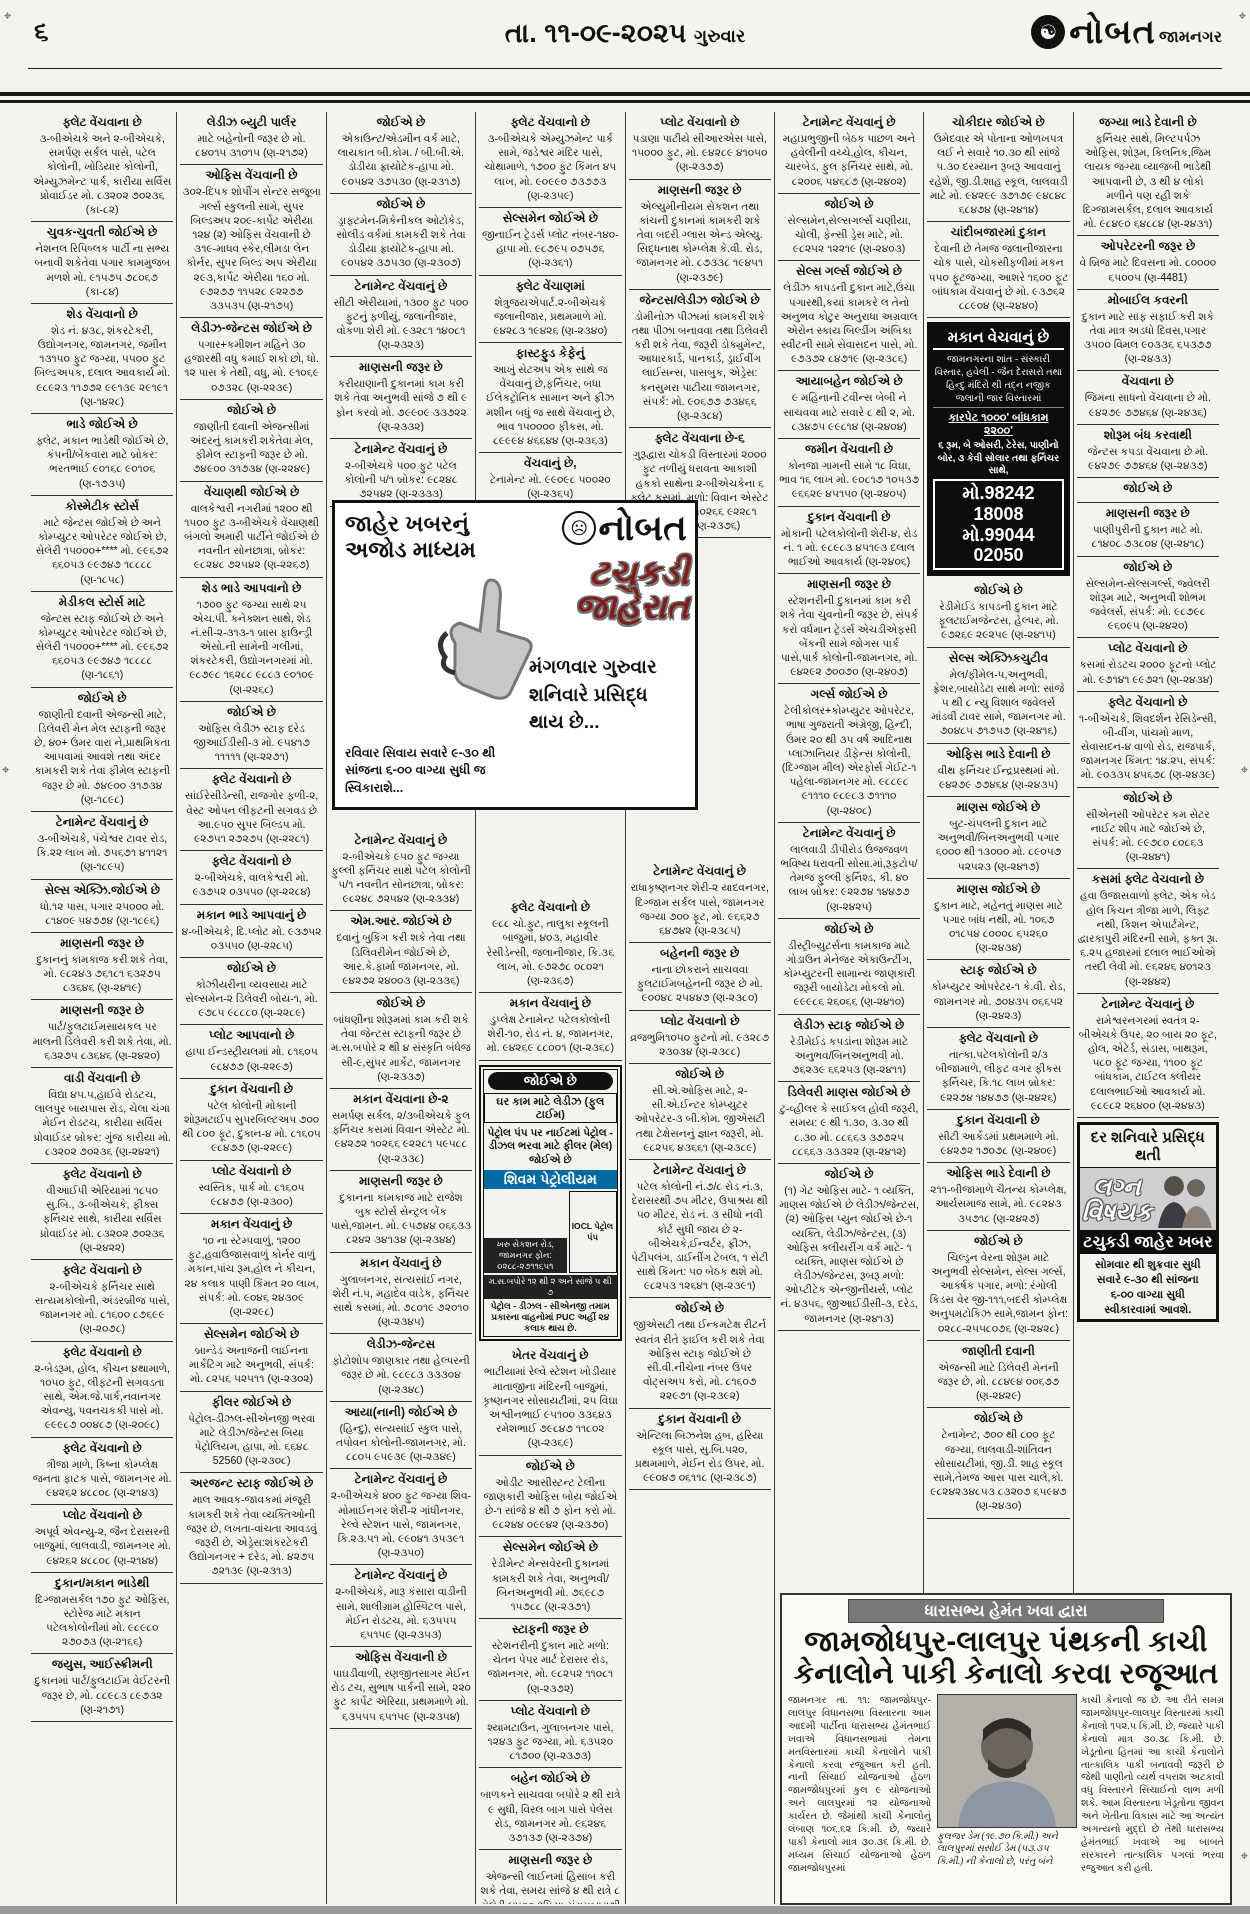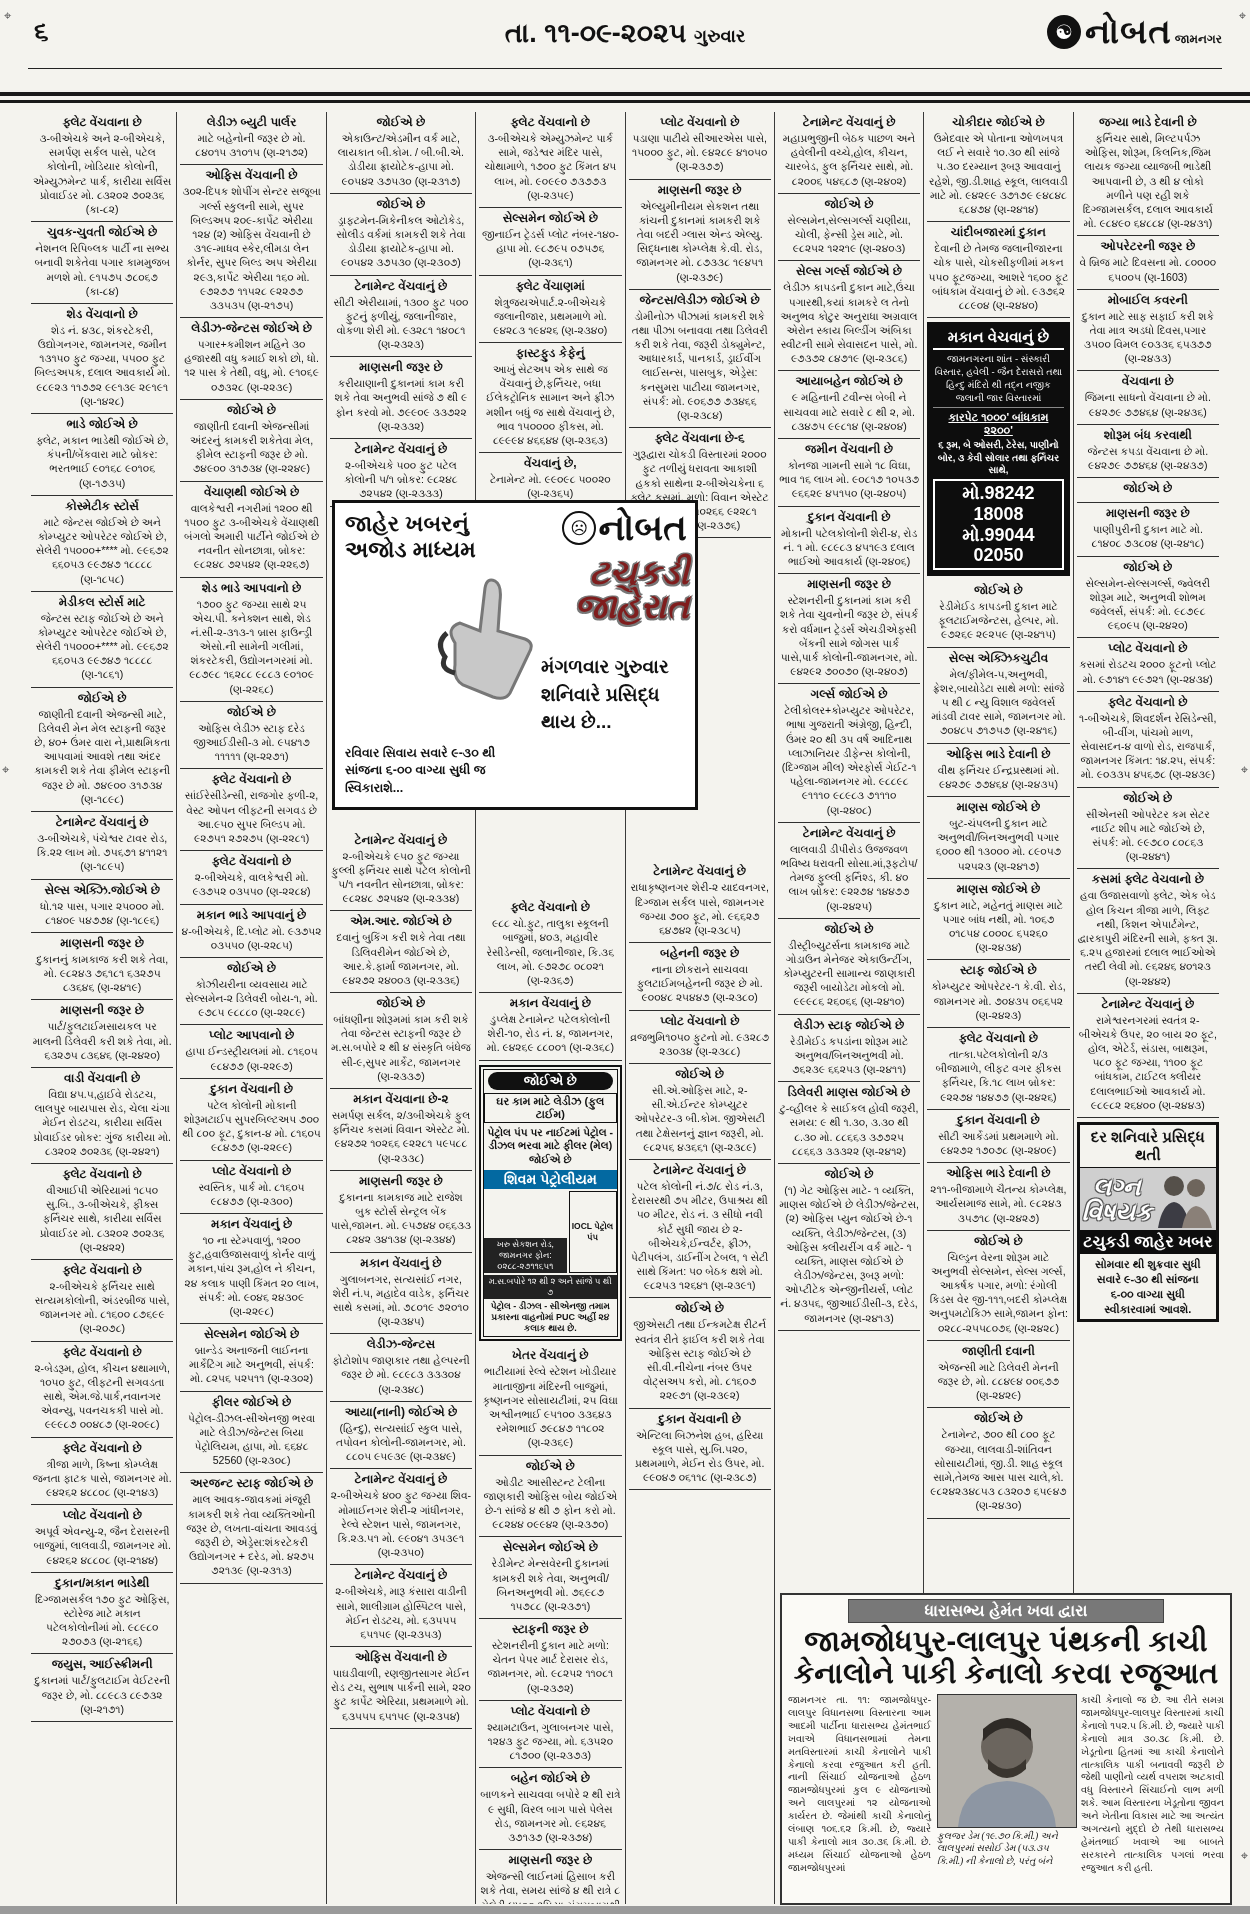--- a/index.html
+++ b/index.html
@@ -8,21 +8,21 @@
   .regmark{position:absolute;font-size:13px;color:#555;}
   
   .hdr{position:absolute;left:28px;right:28px;top:6px;height:58px;}
   .hdr .pageno{position:absolute;left:6px;top:10px;font-size:26px;font-weight:bold;}
   .hdr .date{position:absolute;left:0;right:0;top:12px;text-align:center;font-size:27px;font-weight:bold;}
   .hdr .date small{font-size:18px;font-weight:bold;}
   .brand{position:absolute;right:0;top:6px;display:flex;align-items:center;}
   .brand .bicon{width:34px;height:34px;border-radius:50%;background:#111;color:#fff;display:flex;
         align-items:center;justify-content:center;font-size:20px;margin-right:4px;}
   .brand .bname{font-size:34px;font-weight:bold;letter-spacing:1px;}
-  .brand .bsub{font-size:12px;font-weight:bold;margin-left:3px;align-self:flex-end;padding-bottom:6px;}
+  .brand .bsub{font-size:16px;font-weight:bold;margin-left:3px;align-self:flex-end;padding-bottom:6px;}
   .rule-thin{position:absolute;left:28px;right:28px;top:68px;border-top:1.5px solid #222;}
   .rule-dbl{position:absolute;left:0px;right:0px;top:92px;border-top:4px solid #1a1a1a;}
   .rule-dbl2{position:absolute;left:0px;right:0px;top:100px;border-top:3px solid #1a1a1a;}
   
   .cols{position:absolute;left:28px;right:28px;top:112px;bottom:10px;display:flex;overflow:hidden;}
   .col{flex:1 1 0;padding:0 3px;border-right:1px solid #3a3a3a;overflow:hidden;}
   .col:last-child{border-right:none;}
   .ad{border-bottom:1.4px solid #2f2f2f;padding:3px 1px 5px;text-align:center;}
   .ad h4{margin:0 0 1px;font-size:12px;line-height:1.25;font-weight:bold;}
   .ad p{margin:0;font-size:10.6px;line-height:1.34;}
@@ -56,21 +56,21 @@
   
   .nobat{position:absolute;left:332px;top:500px;width:366px;height:310px;background:#fff;
          border:3px solid #111;box-sizing:border-box;overflow:hidden;}
   .nobat .na-line1{position:absolute;left:10px;top:8px;width:170px;font-size:22px;font-weight:bold;line-height:1.2;}
   .nobat .na-logo{position:absolute;right:8px;top:4px;display:flex;align-items:center;}
   .nobat .na-licon{width:30px;height:30px;border-radius:50%;border:2px solid #111;display:flex;align-items:center;justify-content:center;font-size:17px;margin-right:2px;}
   .nobat .na-lname{font-size:36px;font-weight:bold;}
   .nobat .na-big{position:absolute;right:6px;top:52px;width:180px;text-align:right;font-size:34px;line-height:1.0;
       font-weight:bold;font-style:italic;color:#7f1d1d;
       text-shadow:-1.5px -1.5px 0 #777,1.5px -1.5px 0 #777,-1.5px 1.5px 0 #777,1.5px 1.5px 0 #777;}
-  .nobat .na-days{position:absolute;right:4px;top:150px;width:150px;text-align:left;font-size:19px;font-weight:bold;line-height:1.45;}
+  .nobat .na-days{position:absolute;right:16px;top:150px;width:150px;text-align:left;font-size:19px;font-weight:bold;line-height:1.45;}
   .nobat .na-note{position:absolute;left:10px;bottom:10px;width:180px;font-size:12.5px;font-weight:bold;line-height:1.4;}
   .nobat svg{position:absolute;left:90px;top:70px;}
   
   .news{position:absolute;left:780px;top:1593px;width:452px;height:312px;background:#fbfaf6;
         border:2px solid #333;box-sizing:border-box;padding:4px 6px;overflow:hidden;}
   .news .kick{background:#787878;color:#fff;font-size:16px;font-weight:bold;text-align:center;
         margin:0 60px 2px;padding:2px 0;border:1px solid #444;}
   .news h1{margin:0;font-size:29px;line-height:1.12;text-align:center;font-weight:bold;}
   .news .body{display:flex;gap:6px;margin-top:4px;}
   .news .ncol{flex:1;font-size:9.8px;line-height:1.32;text-align:justify;font-family:"Liberation Serif","DejaVu Serif",serif;}
@@ -565,21 +565,21 @@
         <p>ટેનામેન્ટ, ૭૦૦ થી ૮૦૦ ફૂટ જગ્યા, લાલવાડી-શાંતિવન સોસાયટીમાં, જી.ડી. શાહ સ્કૂલ સામે,તેમજ આસ પાસ ચાલે,કો. ૯૮૨૪૨૩૪૮૫૩ ૮૩૨૦૭ ૬૫૯૪૭ (ણ-૨૪૩૦)</p>
       </div>
     </div>
     <div class="col">
       <div class="ad">
         <h4>જગ્યા ભાડે દેવાની છે</h4>
         <p>ફર્નિચર સાથે, મિલ્ટપર્પઝ ઓફિસ, શોરૂમ, કિલનિક,જિમ લાયક જગ્યા વ્યાજબી ભાડેથી આપવાની છે, ૩ થી ૪ લોકો મળીને પણ રહી શકે દિગ્જામસર્કલ, દલાલ આવકાર્ય મો. ૯૮૪૯૦ ૬૪૮૮૪ (ણ-૨૪૩૧)</p>
       </div>
       <div class="ad">
         <h4>ઓપરેટરની જરૂર છે</h4>
-        <p>વે બ્રિજ માટે દિવસના મો. ૮૦૦૦૦ ૬૫૦૦૫ (ણ-1603)</p>
+        <p>વે બ્રિજ માટે દિવસના મો. ૮૦૦૦૦ ૬૫૦૦૫ (ણ-4481)</p>
       </div>
       <div class="ad">
         <h4>મોબાઈલ કવરની</h4>
         <p>દુકાન માટે સાફ સફાઈ કરી શકે તેવા માત્ર અડધો દિવસ,પગાર ૩૫૦૦ વિમલ ૯૦૩૩૬ ૬૫૩૭૭ (ણ-૨૪૩૩)</p>
       </div>
       <div class="ad">
         <h4>વેંચવાના છે</h4>
         <p>જિમના સાધનો વેંચવાના છે મો. ૯૪૨૭૯ ૭૭૪૬૪ (ણ-૨૪૩૬)</p>
       </div>
       <div class="ad">

